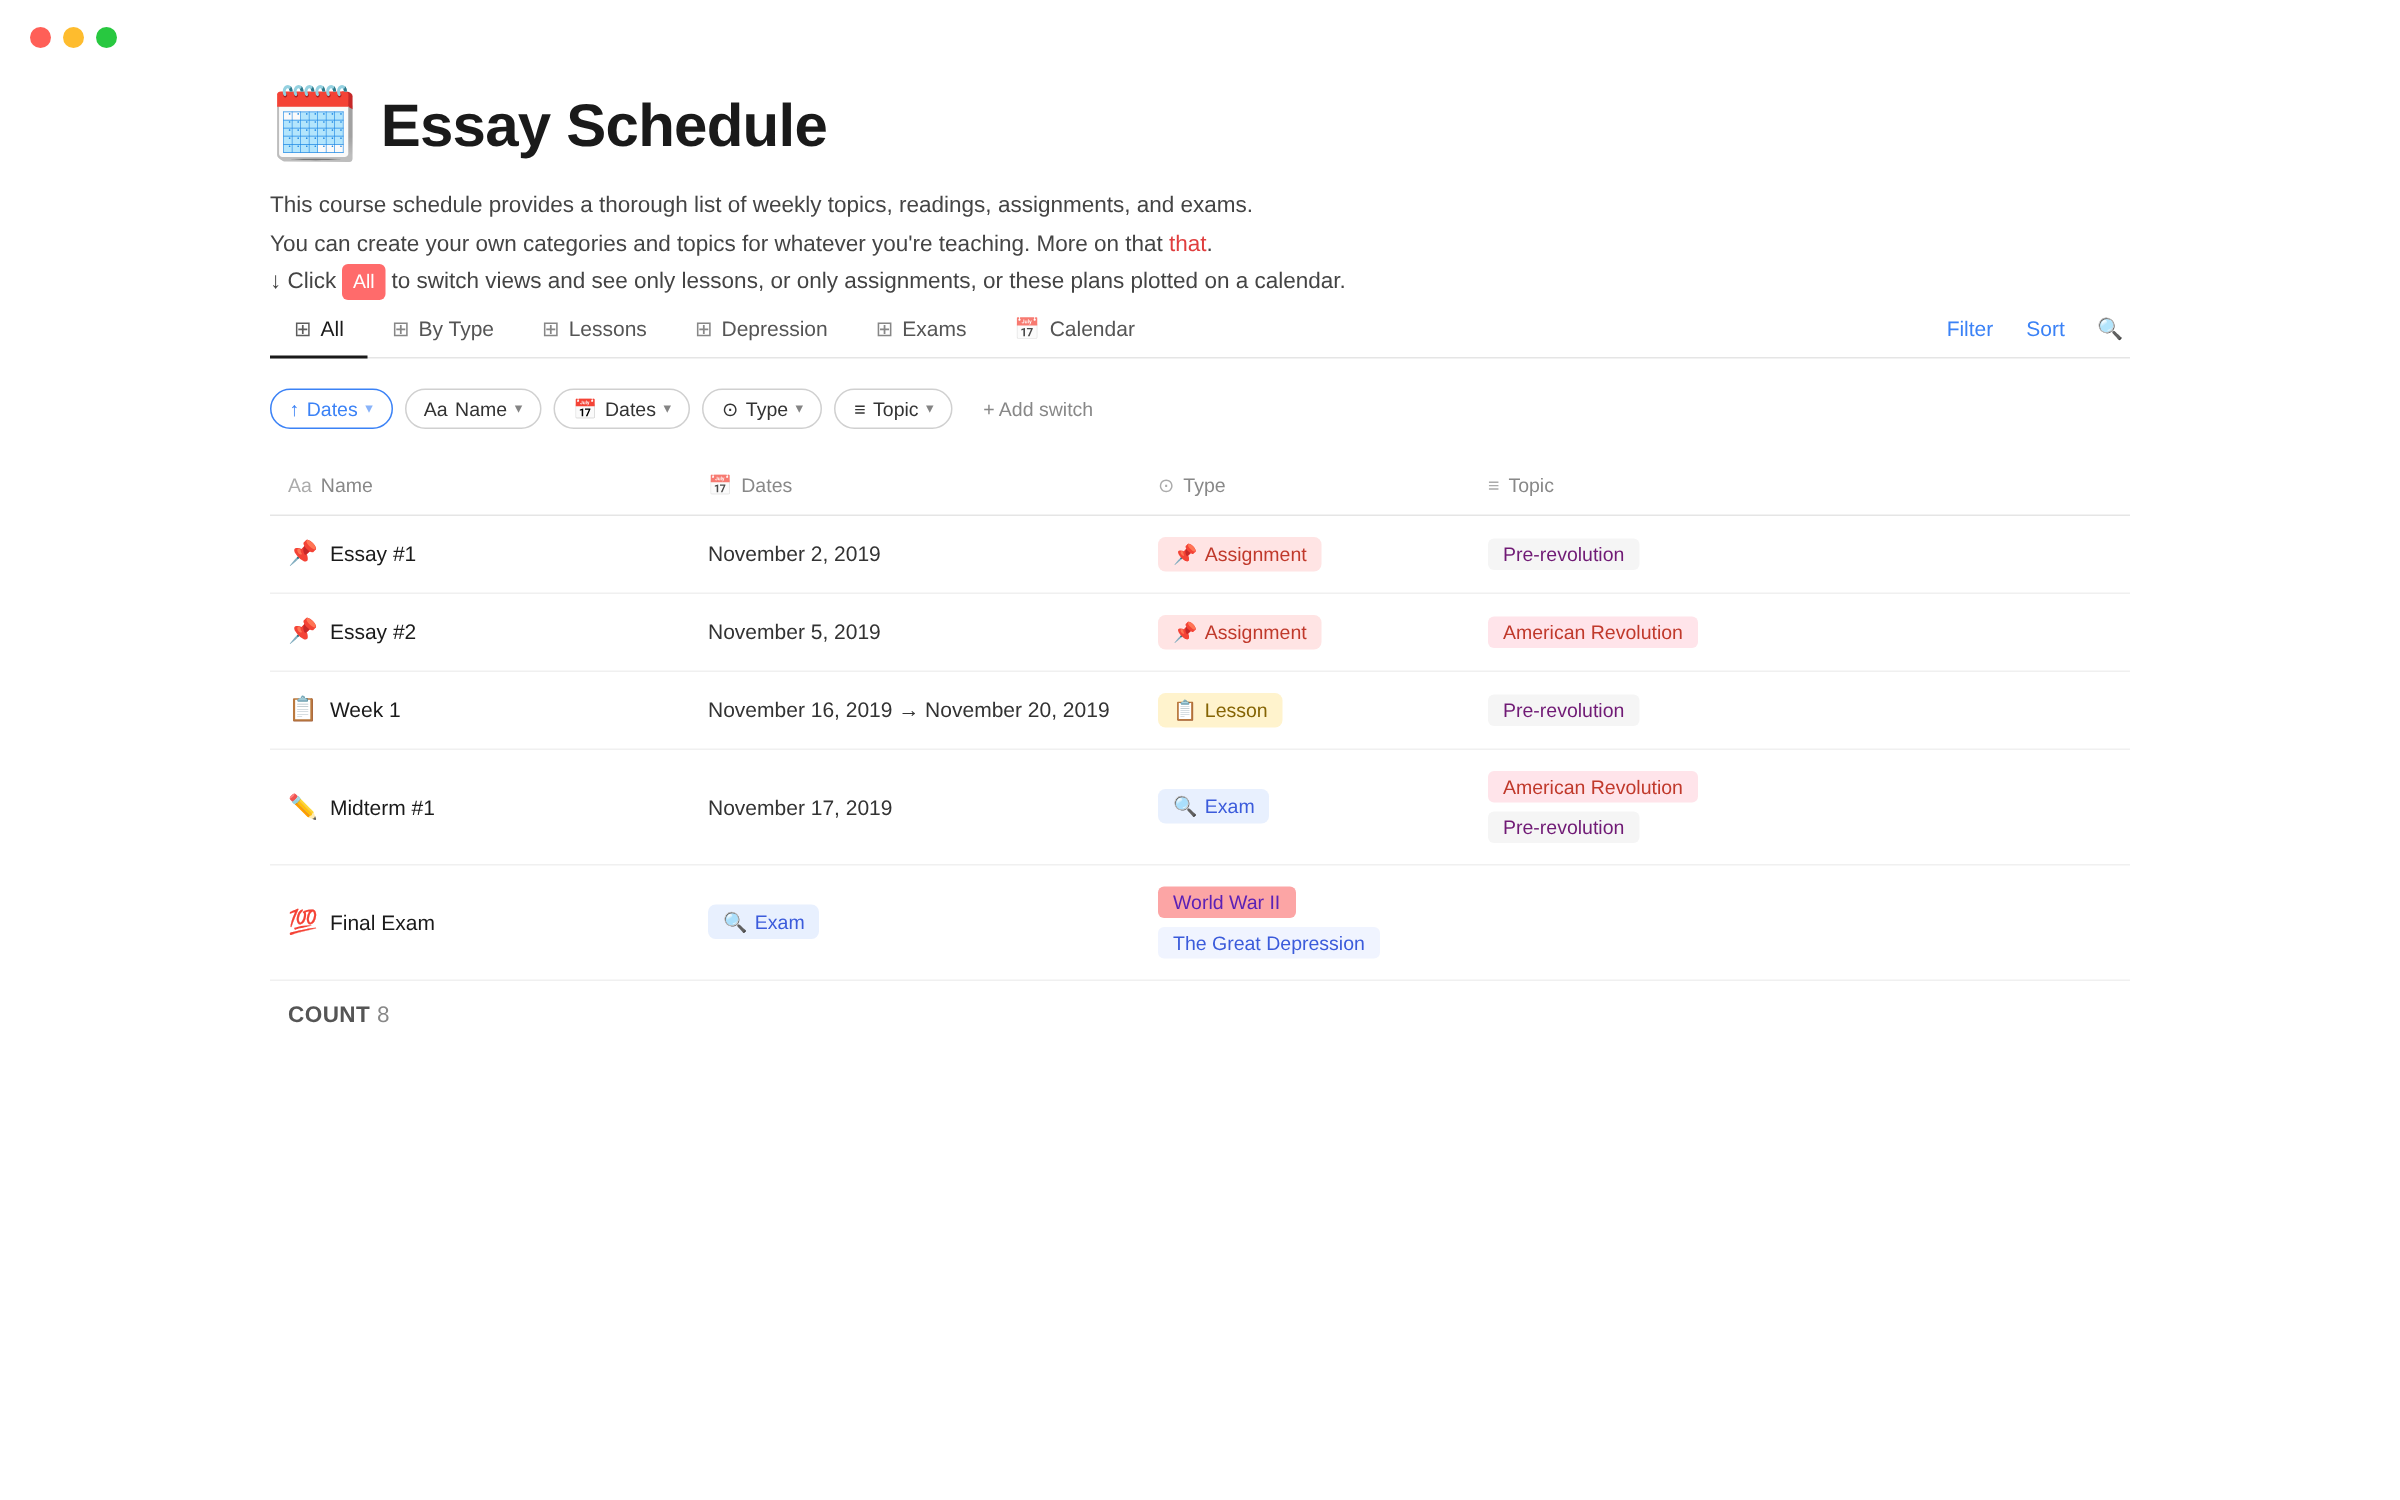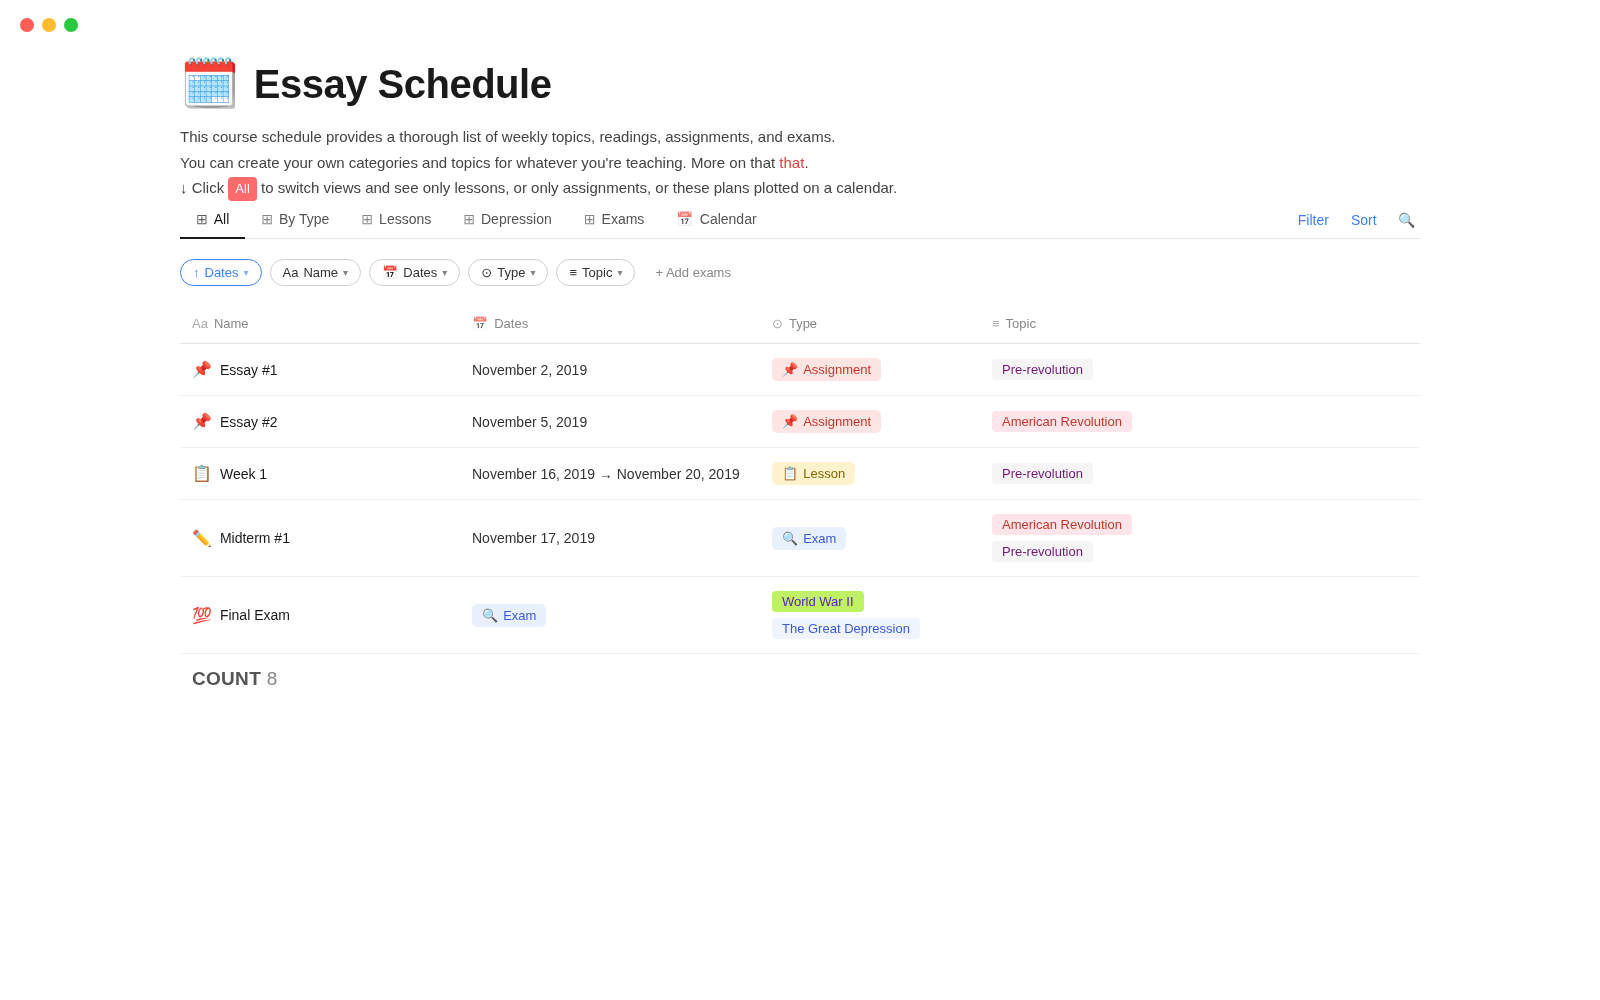--- a/index.html
+++ b/index.html
@@ -249,31 +249,31 @@
     }
     .topic-tag.american-revolution {
       background: #ffe4ea;
       color: #c0392b;
     }
     .topic-tag.pre-revolution {
       background: #f5f5f5;
       color: #701a75;
     }
     .topic-tag.world-war {
-      background: #bef264;
+      background: #fca5a5;
       color: #5b21b6;
     }
     .topic-tag.great-depression {
       background: #f0f4ff;
       color: #3b5bdb;
     }
 
     .table-footer {
       padding: 14px 12px;
-      font-size: 19px;
+      font-size: 15px;
       color: #888;
       letter-spacing: 0.3px;
     }
     .count-label { font-weight: 600; color: #555; }
   </style>
 </head>
 <body>
 
 <div class="traffic-lights">
   <div class="traffic-light tl-red"></div>
@@ -352,21 +352,21 @@
     <div class="filter-pill">
       <span class="pill-icon">⊙</span>
       <span>Type</span>
       <span class="chevron">▾</span>
     </div>
     <div class="filter-pill">
       <span class="pill-icon">≡</span>
       <span>Topic</span>
       <span class="chevron">▾</span>
     </div>
-    <button class="add-filter">+ Add exams</button>
+    <button class="add-filter">+ Add switch</button>
   </div>
 
   <div class="table-container">
 
     <div class="table-header">
       <div class="th">
         <span class="th-icon">Aa</span>
         <span>Name</span>
       </div>
       <div class="th">

